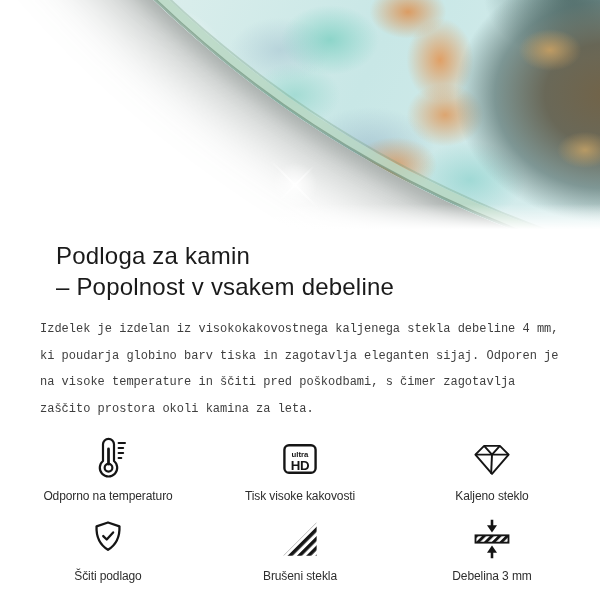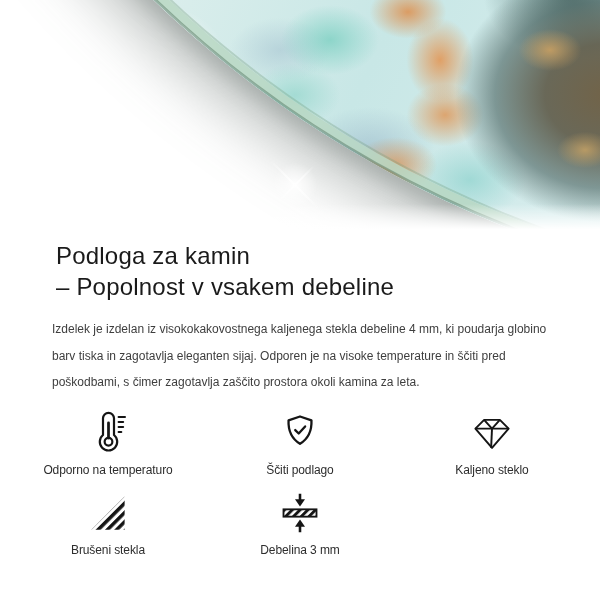--- a/index.html
+++ b/index.html
@@ -68,21 +68,21 @@
   .hero-fade{position:absolute;left:0;right:0;bottom:0;height:28px;z-index:4;
     background:linear-gradient(180deg, rgba(255,255,255,0) 0%, #ffffff 90%);}
   
   .content{padding:0 40px;}
   .page-title{
     margin:8px 16px 0;font-family:Liberation Sans, sans-serif;font-weight:400;
     font-size:24px;line-height:31px;color:#1a1a1a;letter-spacing:0.2px;
   }
   .page-title span{display:block;}
   .description{
-    margin:14px 12px 0;max-width:522px;font-size:12px;line-height:26.5px;color:#3e3e3e;
+    margin:14px 0 0;max-width:522px;font-size:12px;line-height:26.5px;color:#3e3e3e;font-family:Liberation Mono, monospace;
   }
   
   .features{
     margin-top:14px;padding:0 12px;display:grid;
     grid-template-columns:repeat(3, 1fr);row-gap:13px;
   }
   .feature{display:flex;flex-direction:column;align-items:center;}
   .icon-box{height:46px;display:flex;align-items:center;justify-content:center;}
   .feature-label{margin-top:7px;font-size:12px;line-height:14px;color:#2d2d2d;letter-spacing:-0.1px;text-align:center;}
   svg{display:block;}
@@ -116,41 +116,51 @@
         <circle cx="20" cy="33.6" r="4.2" stroke-width="2.4"></circle>
         <line x1="31" y1="6.5" x2="38" y2="6.5" stroke-width="2.2" stroke-linecap="round"></line>
         <line x1="31" y1="12" x2="36" y2="12" stroke-width="2.2" stroke-linecap="round"></line>
         <line x1="31" y1="17.5" x2="36" y2="17.5" stroke-width="2.2" stroke-linecap="round"></line>
         <line x1="31" y1="23" x2="34" y2="23" stroke-width="2.2" stroke-linecap="round"></line>
       </svg>
     </div>
     <div class="feature-label">Odporno na temperaturo</div>
   </div>
 
-
   <div class="feature">
     <div class="icon-box">
-      <svg width="44" height="44" viewBox="0 0 48 48" fill="none" stroke="#151515">
-        <path d="M24,6 L36.5,10.2 C37,21.5 33.6,29.8 24,35.8 C14.4,29.8 11,21.5 11.5,10.2 Z" stroke-width="2.5" stroke-linejoin="round"></path>
-        <polyline points="18.8,20.8 22.6,24.6 29.6,16.8" stroke-width="2.5" stroke-linecap="round" stroke-linejoin="round"></polyline>
+      <svg width="44" height="44" viewBox="0 0 48 48">
+        <rect x="7" y="9" width="34" height="30" rx="5" fill="none" stroke="#151515" stroke-width="2.6"></rect>
+        <text x="24" y="22" text-anchor="middle" font-family="Liberation Sans, sans-serif" font-size="8.5" font-weight="700" fill="#151515">ultra</text>
+        <text x="24" y="35.5" text-anchor="middle" font-family="Liberation Sans, sans-serif" font-size="14.5" font-weight="700" letter-spacing="-0.5" fill="#151515">HD</text>
       </svg>
     </div>
-    <div class="feature-label">Ščiti podlago</div>
+    <div class="feature-label">Tisk visoke kakovosti</div>
   </div>
 
   <div class="feature">
     <div class="icon-box">
       <svg width="42" height="40" viewBox="0 0 48 44" fill="none" stroke="#151515" stroke-width="2.2" stroke-linejoin="round">
         <path d="M15,7 L33,7 L43,17 L24,39 L5,17 Z"></path>
         <line x1="5" y1="17" x2="43" y2="17"></line>
         <path d="M15,7 L24,17 L33,7"></path>
         <line x1="24" y1="17" x2="23" y2="39"></line>
       </svg>
     </div>
     <div class="feature-label">Kaljeno steklo</div>
+  </div>
+
+  <div class="feature">
+    <div class="icon-box">
+      <svg width="44" height="44" viewBox="0 0 48 48" fill="none" stroke="#151515">
+        <path d="M24,6 L36.5,10.2 C37,21.5 33.6,29.8 24,35.8 C14.4,29.8 11,21.5 11.5,10.2 Z" stroke-width="2.5" stroke-linejoin="round"></path>
+        <polyline points="18.8,20.8 22.6,24.6 29.6,16.8" stroke-width="2.5" stroke-linecap="round" stroke-linejoin="round"></polyline>
+      </svg>
+    </div>
+    <div class="feature-label">Ščiti podlago</div>
   </div>
 
   <div class="feature">
     <div class="icon-box">
       <svg width="42" height="42" viewBox="0 0 48 48">
         <defs>
           <pattern id="hatch45" width="7.5" height="7.5" patternUnits="userSpaceOnUse" patternTransform="rotate(45)">
             <rect width="4" height="7.5" fill="#151515"></rect>
           </pattern>
         </defs>

